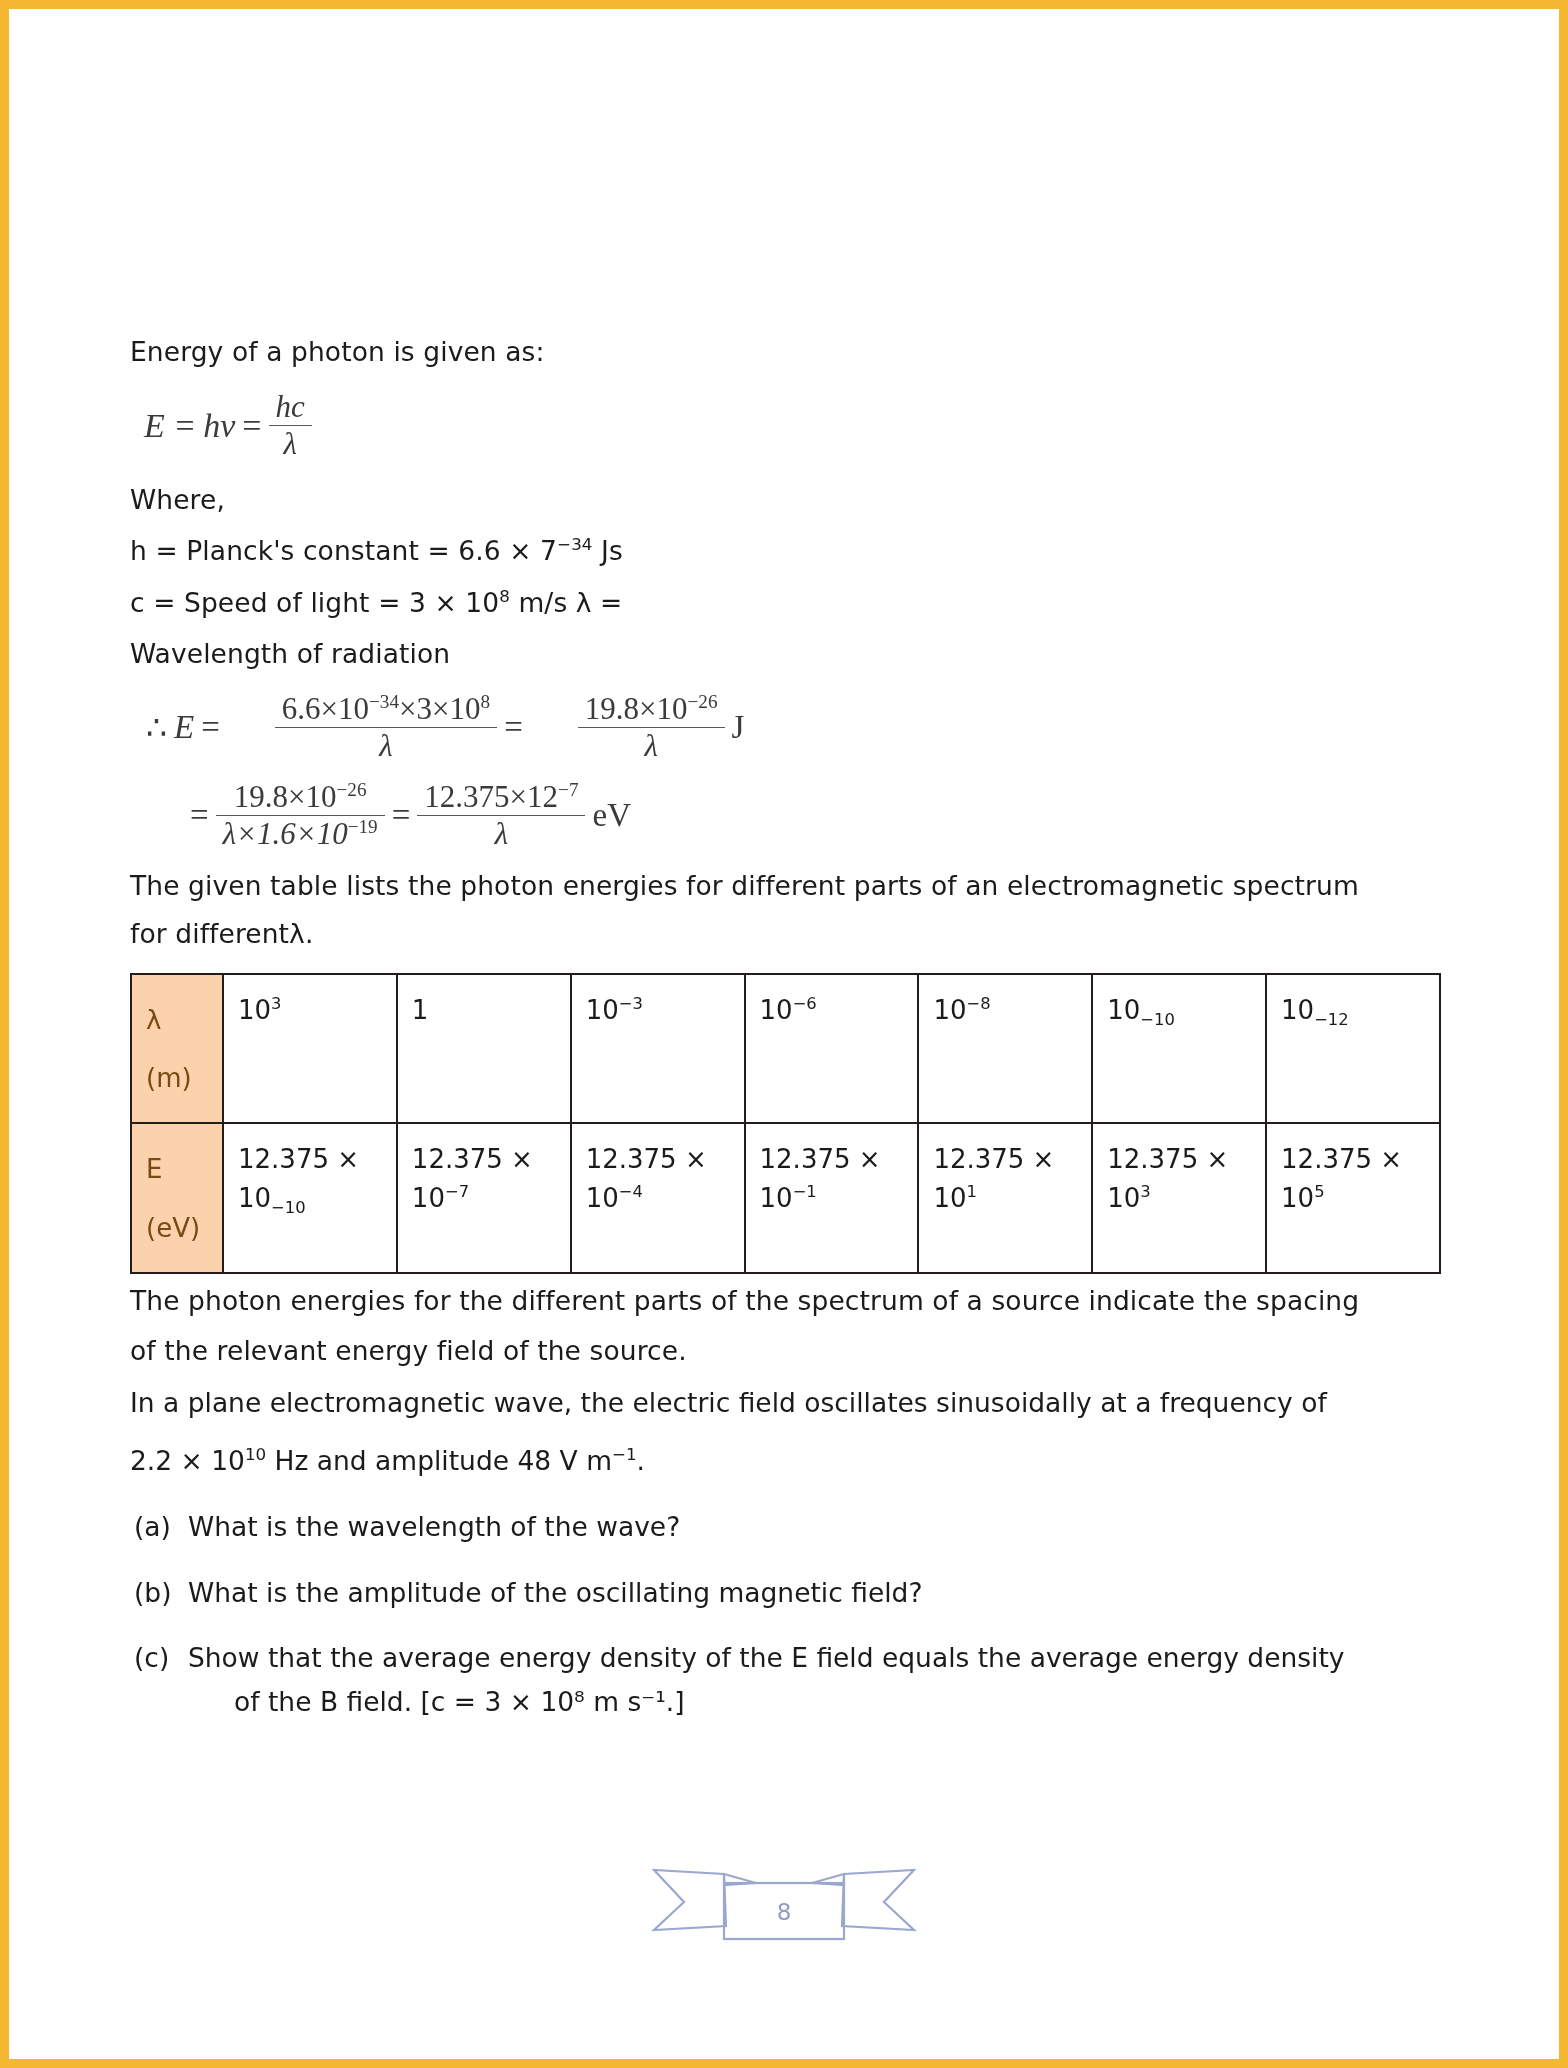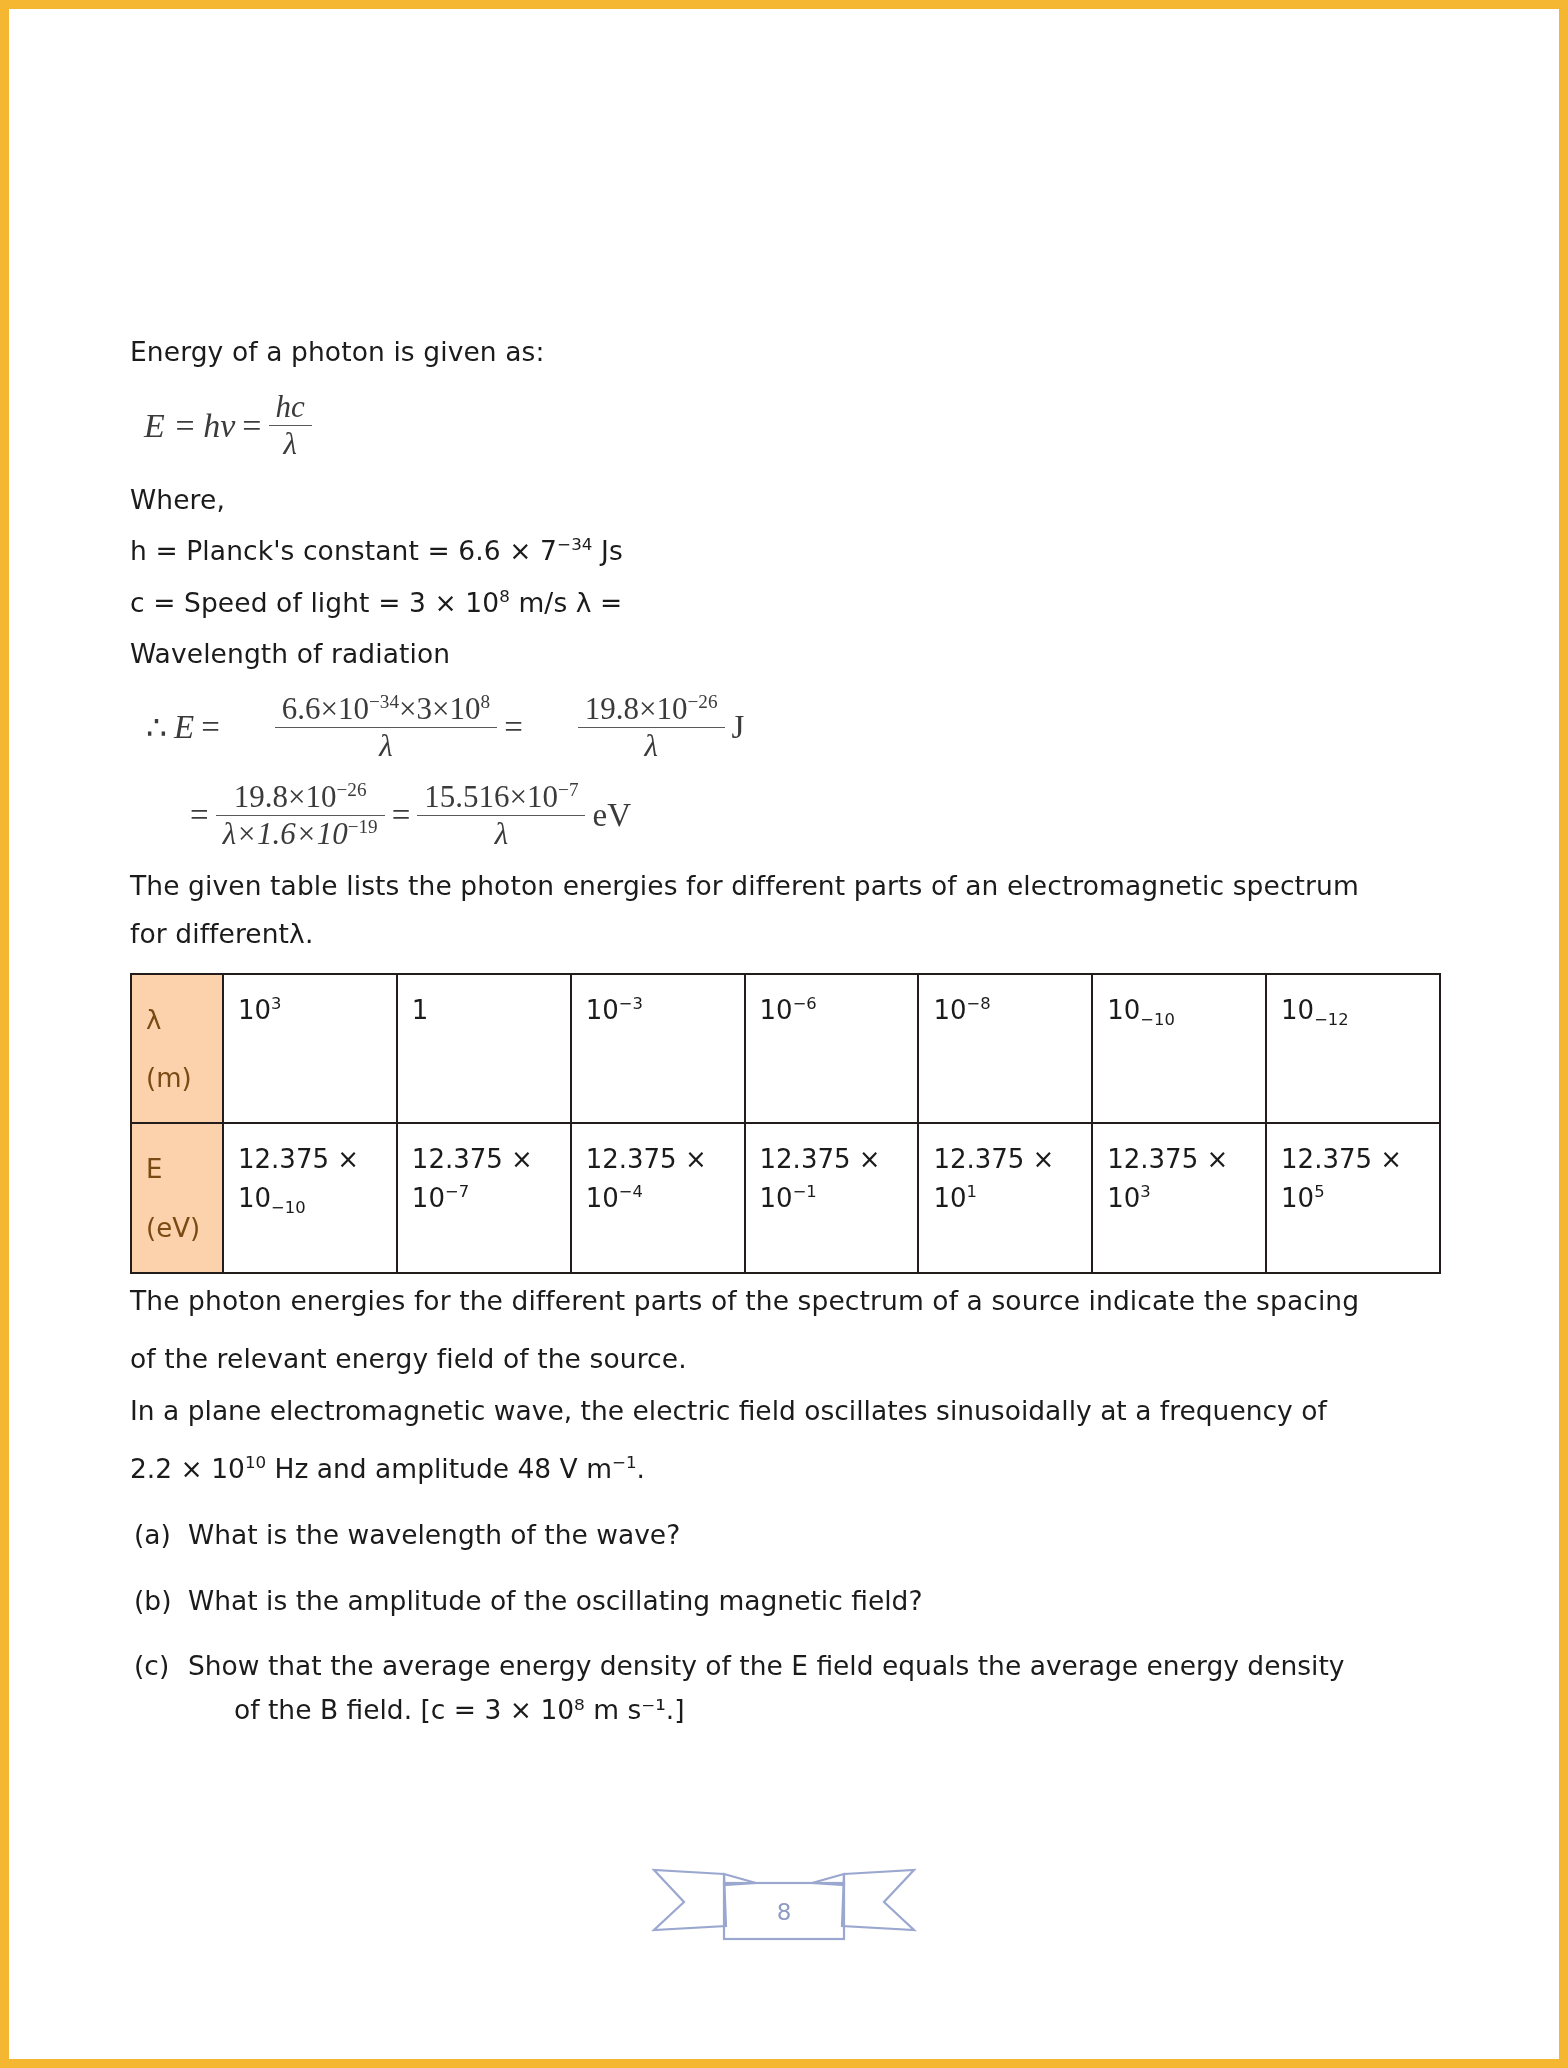--- a/index.html
+++ b/index.html
@@ -218,21 +218,21 @@
       </div>
 
       <div class="matheq eq3">
         <span>=</span>
         <span class="frac">
           <span class="num"><span>19.8×10</span><sup>−26</sup></span>
           <span class="den"><span class="ital">λ×1.6×10</span><sup>−19</sup></span>
         </span>
         <span>=</span>
         <span class="frac">
-          <span class="num"><span>15.516×10</span><sup>−7</sup></span>
+          <span class="num"><span>12.375×12</span><sup>−7</sup></span>
           <span class="den ital">λ</span>
         </span>
         <span>eV</span>
       </div>
 
       <p class="ptext tight">The given table lists the photon energies for different parts of an electromagnetic spectrum</p>
       <p class="ptext">for differentλ.</p>
 
       <table class="spectrum">
         <tbody>
@@ -258,21 +258,21 @@
             <td><span>12.375 ×</span><br><span>10</span><sup class="sm">−7</sup></td>
             <td><span>12.375 ×</span><br><span>10</span><sup class="sm">−4</sup></td>
             <td><span>12.375 ×</span><br><span>10</span><sup class="sm">−1</sup></td>
             <td><span>12.375 ×</span><br><span>10</span><sup class="sm">1</sup></td>
             <td><span>12.375 ×</span><br><span>10</span><sup class="sm">3</sup></td>
             <td><span>12.375 ×</span><br><span>10</span><sup class="sm">5</sup></td>
           </tr>
         </tbody>
       </table>
 
-      <p class="ptext" style="margin-top:14px;margin-bottom:32px;">The photon energies for the different parts of the spectrum of a source indicate the spacing</p>
+      <p class="ptext" style="margin-top:14px;margin-bottom:24px;">The photon energies for the different parts of the spectrum of a source indicate the spacing</p>
       <p class="ptext">of the relevant energy field of the source.</p>
 
 
       <div class="qbody">
         <span class="ln">In a plane electromagnetic wave, the electric field oscillates sinusoidally at a frequency of</span>
         <span class="ln"><span>2.2 × 10</span><sup class="sm">10</sup><span> Hz and amplitude 48 V m</span><sup class="sm">−1</sup><span>.</span></span>
       </div>
 
       <div class="qitem">
         <span class="lbl">(a)</span>

